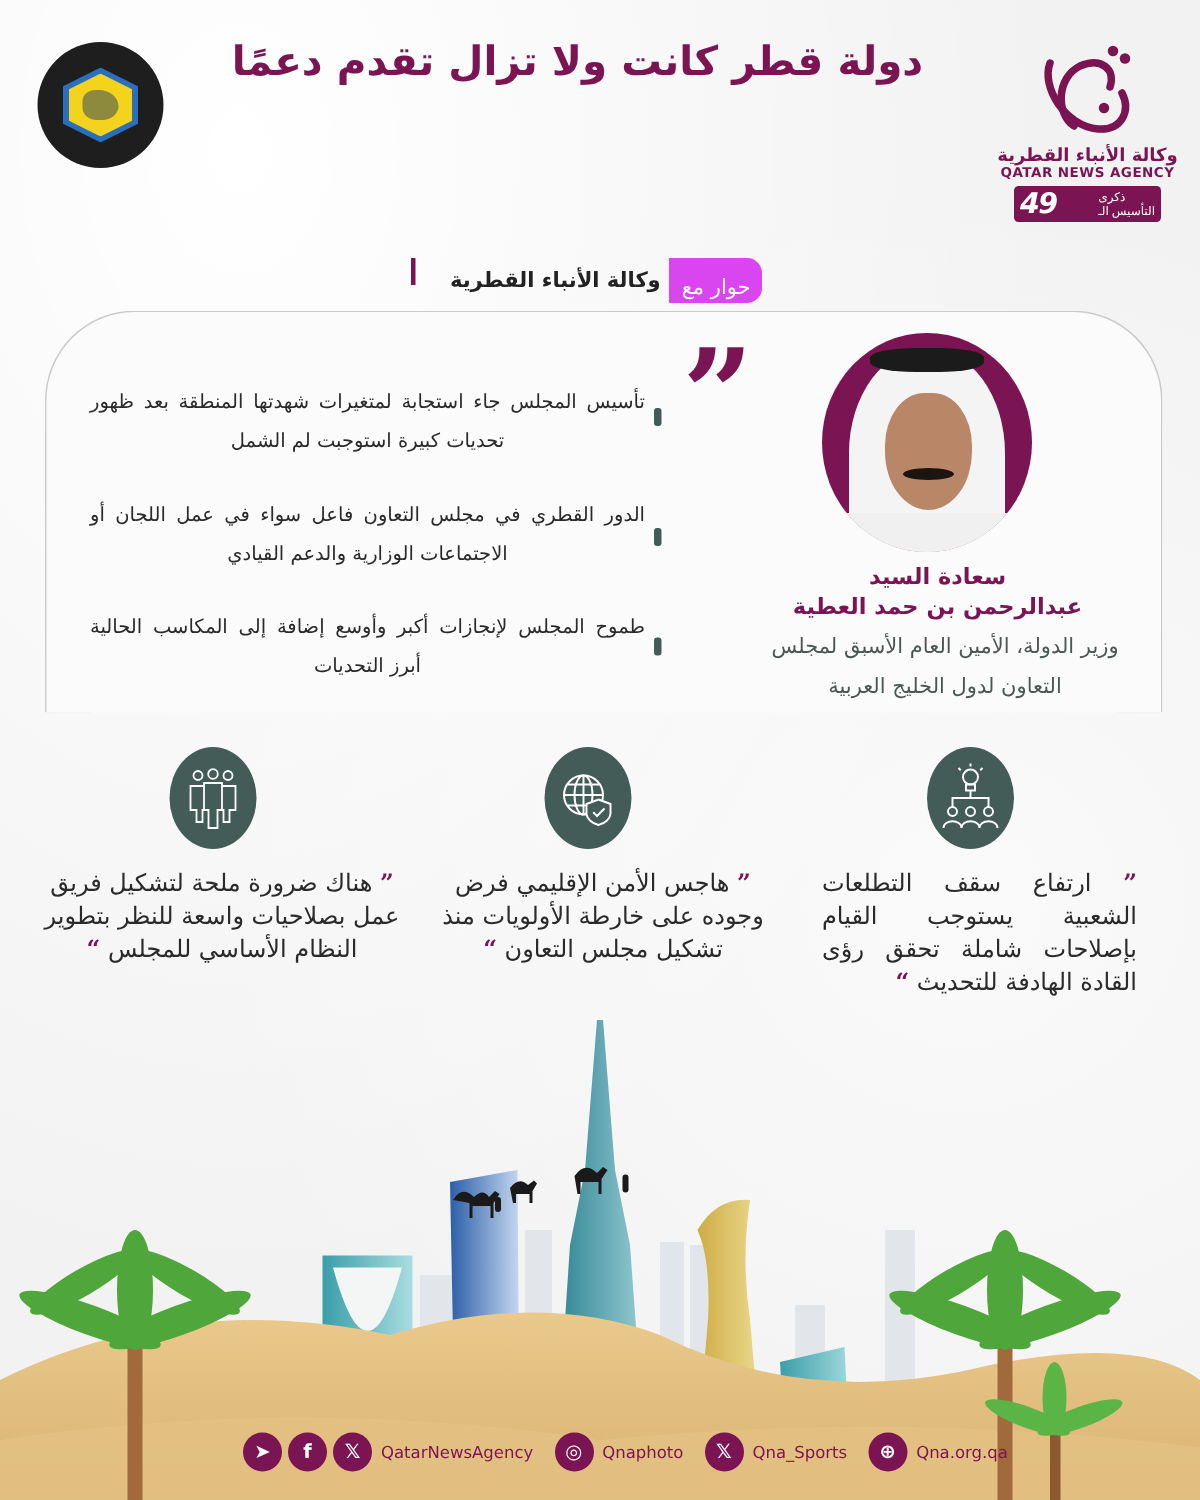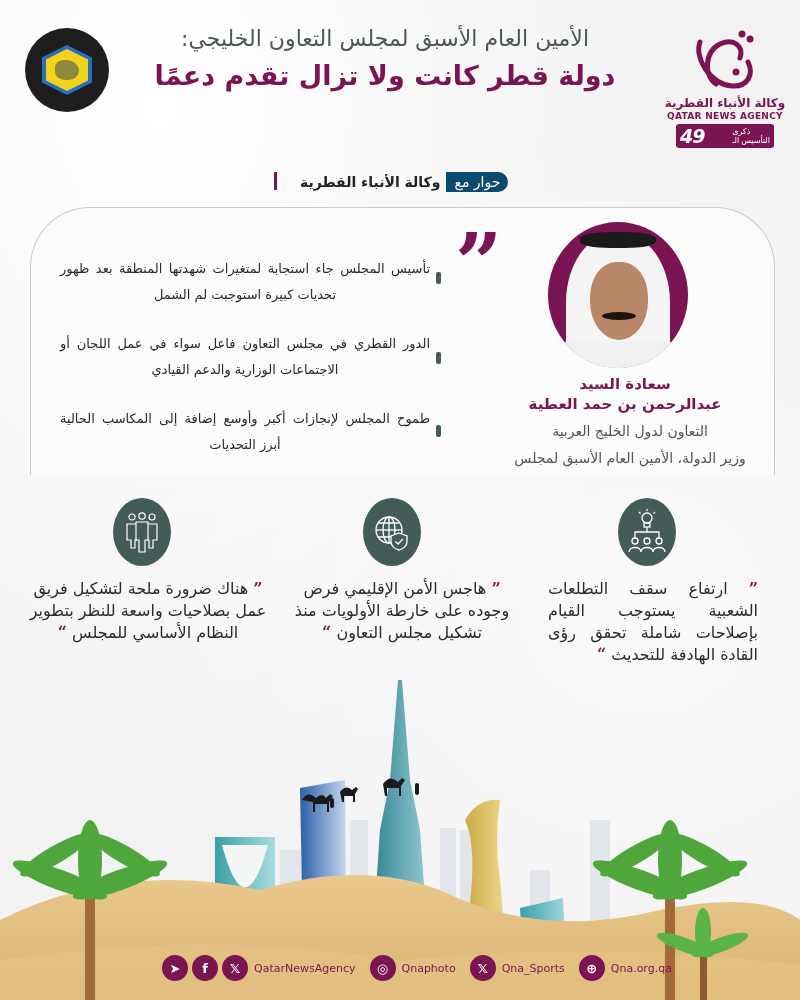--- a/index.html
+++ b/index.html
@@ -57,21 +57,21 @@
     text-align: center; direction: rtl;
   }
   .title-line1 { font-size: 22px; color: #4c5755; font-weight: normal; line-height: 34px; }
   .title-line2 { font-size: 27px; color: #7a1452; font-weight: bold; line-height: 40px; }
   .title-line3 { font-size: 27px; color: #7a1452; font-weight: bold; line-height: 40px; }
   .interview {
     position: absolute; left: 270px; top: 172px; direction: rtl;
     display: flex; align-items: center; gap: 6px; font-size: 14px; font-weight: bold; color: #222;
   }
   .interview-pill {
-    background: #0c4a6e; color: #fff; padding: 2px 8px 2px; border-radius: 0 10px 10px 0;
+    background: #d946ef; color: #fff; padding: 12px 8px 2px; border-radius: 0 10px 10px 0;
     font-weight: normal;
   }
   .interview-bar-wrap { position: absolute; left: 274px; top: 172px; width: 3px; height: 18px; background: #7a1452; }
 
   
   .card {
     position: absolute; left: 30px; top: 207px; width: 745px; height: 268px;
     background: #fbfbfb; border: 1px solid #c9cccb; border-bottom: none;
     border-radius: 60px 60px 0 0;
   }
@@ -177,21 +177,20 @@
 
 <div class="gcc-logo">
   <div class="gcc-inner">
     <div class="gcc-core">
       <div class="gcc-map"></div>
     </div>
   </div>
 </div>
 
 <div class="title-wrap">
-  <div class="title-line1">الأمين العام الأسبق لمجلس التعاون الخليجي:</div>
   <div class="title-line2">دولة قطر كانت ولا تزال تقدم دعمًا</div>
 </div>
 
 <div class="interview" style="left:300px;">
   <span class="interview-pill">حوار مع</span>
   <span>وكالة الأنباء القطرية</span>
 </div>
 <div class="interview-bar-wrap"></div>
 
 <div class="card"></div>
@@ -210,22 +209,22 @@
   <div class="ghutra"></div>
   <div class="agal"></div>
   <div class="face"></div>
   <div class="mustache"></div>
   <div class="robe"></div>
 </div>
 
 <div class="person-title">سعادة السيد</div>
 <div class="person-name">عبدالرحمن بن حمد العطية</div>
 <div class="person-role">
+  <div>وزير الدولة، الأمين العام الأسبق لمجلس</div>
   <div>التعاون لدول الخليج العربية</div>
-  <div>وزير الدولة، الأمين العام الأسبق لمجلس</div>
 </div>
 
 <div class="icon-circle" style="left:618px; top:498px;">
   <svg width="40" height="48" viewBox="0 0 40 48" fill="none" stroke="#fff" stroke-width="1.3">
     <circle cx="20" cy="10" r="5"></circle>
       <rect x="17" y="15" width="6" height="4"></rect>
     <line x1="20" y1="1" x2="20" y2="3"></line>
       <line x1="12" y1="4" x2="13.5" y2="5.5"></line>
       <line x1="28" y1="4" x2="26.5" y2="5.5"></line>
     <path d="M20 19 V24 M8 30 V24 H32 V30"></path>

